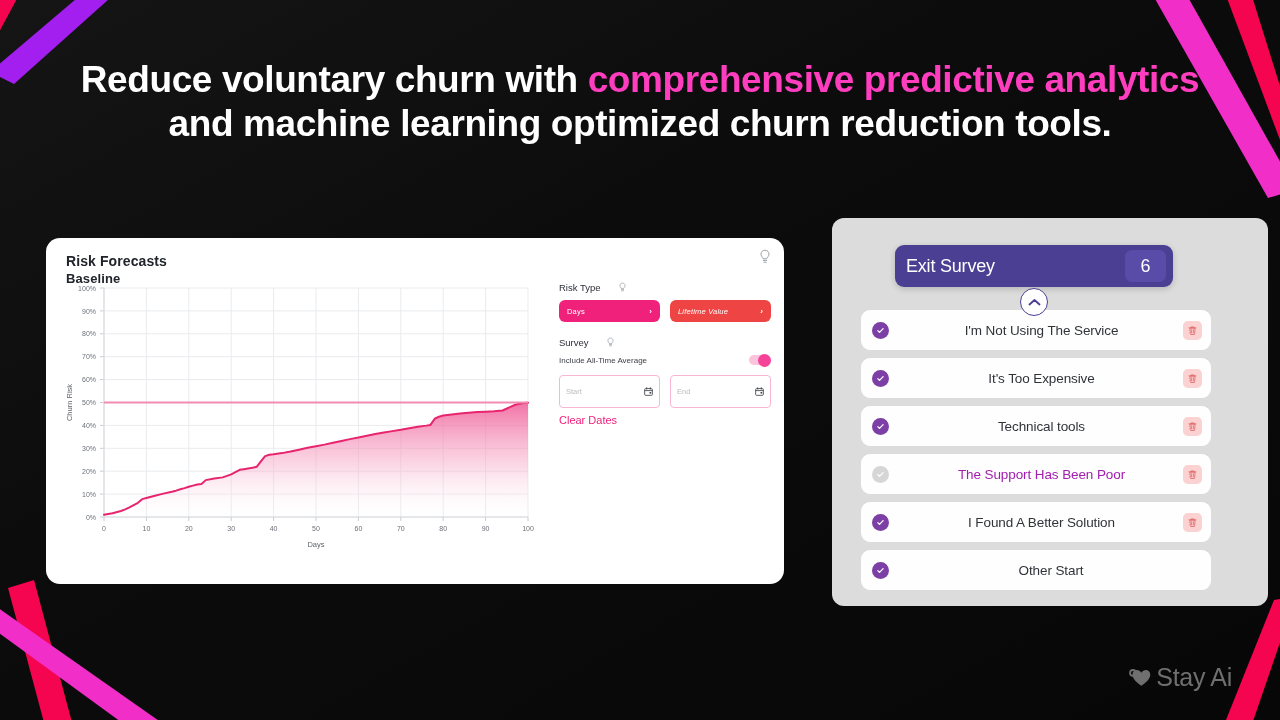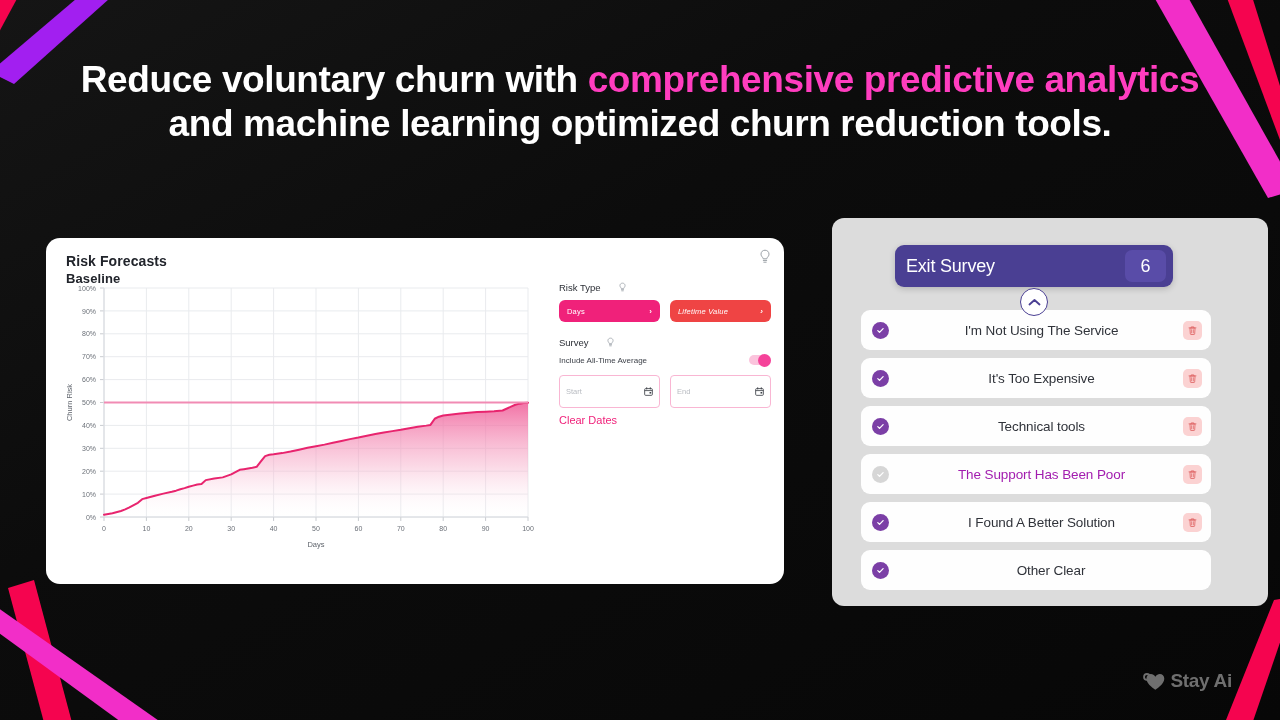--- a/index.html
+++ b/index.html
@@ -130,21 +130,21 @@
   .trash-btn {
     width:19px; height:19px; border-radius:5px; background:#fbd2d2;
     display:flex; align-items:center; justify-content:center;
     cursor:pointer; flex:0 0 auto;
   }
 
   
   .logo {
     position:absolute; right:48px; bottom:28px; z-index:6;
     display:flex; align-items:center; gap:5px;
-    color:#6f6f6f; font-size:19px; font-weight:700; letter-spacing:-0.3px;
+    color:#6f6f6f; font-size:25px; font-weight:400; letter-spacing:-0.3px;
   }
 </style>
 </head>
 <body>
 
 <svg id="bg-decor" viewBox="0 0 1280 720" preserveAspectRatio="none">
   <rect x="0" y="0" width="1280" height="720" fill="#0a0a0a"></rect>
 
   <rect x="0" y="0" width="1280" height="720" fill="url(#vig)"></rect>
   <defs>
@@ -432,21 +432,21 @@
             <path d="M5.9 6v4.1M8.1 6v4.1" stroke="#e06868" stroke-width="1" stroke-linecap="round"></path>
           </svg>
         </span>
       </div>
       <div class="survey-item">
         <span class="check">
           <svg width="9" height="9" viewBox="0 0 12 12">
             <path d="M2.4 6.2l2.3 2.3 4.8-5" fill="none" stroke="#ffffff" stroke-width="1.7" stroke-linecap="round" stroke-linejoin="round"></path>
           </svg>
         </span>
-        <span class="label">Other Clear</span>
+        <span class="label">Other Start</span>
       </div>
     </div>
 </div>
 
 <div class="logo">
   <svg width="22" height="19" viewBox="0 0 24 21">
     <circle cx="4.2" cy="5.4" r="3.2" fill="none" stroke="#6f6f6f" stroke-width="2"></circle>
     <path d="M13.5 19.6S3.6 13.4 3.6 7.4c0-3 2.3-5.1 5-5.1 1.9 0 3.6 1.1 4.9 3 1.3-1.9 3-3 4.9-3 2.7 0 5 2.1 5 5.1 0 6-9.9 12.2-9.9 12.2z" fill="#6f6f6f"></path>
   </svg>
   <span>Stay Ai</span>

